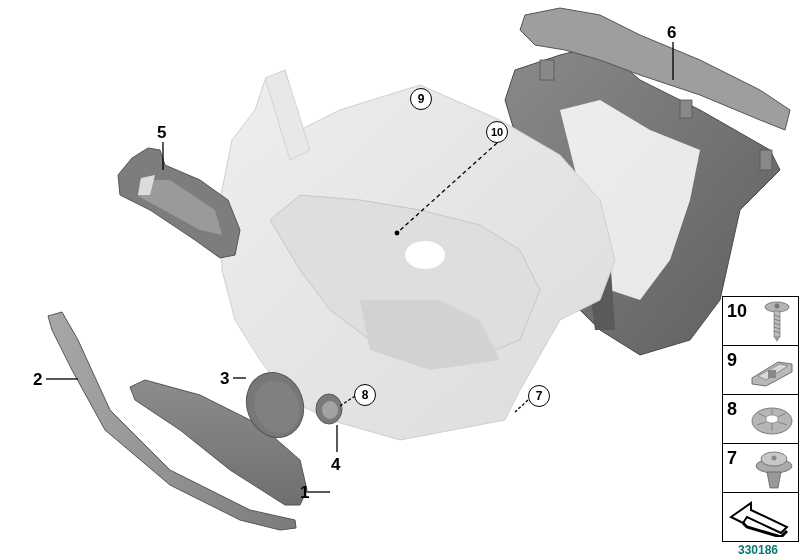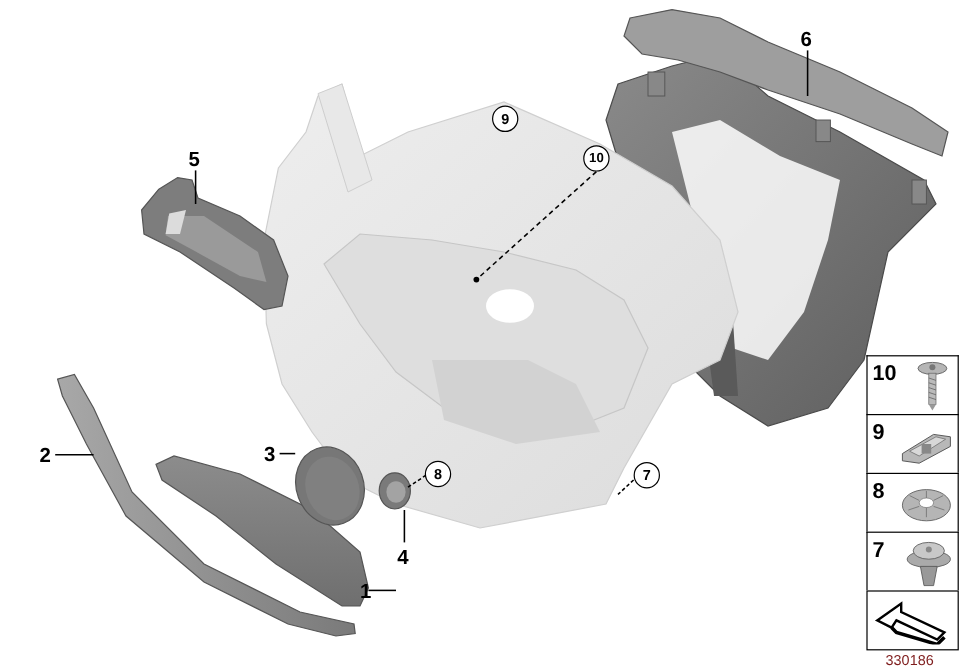--- a/index.html
+++ b/index.html
@@ -5,21 +5,21 @@
   html,body{margin:0;padding:0;background:#ffffff;}
   body{width:800px;height:560px;position:relative;overflow:hidden;font-family:"Liberation Sans",sans-serif;}
   #stage{position:absolute;left:0;top:0;width:800px;height:560px;}
   .callout-num{position:absolute;font-family:"Liberation Sans",sans-serif;font-weight:bold;font-size:17px;color:#000;line-height:1;}
   .circle-num{position:absolute;width:22px;height:22px;border:1.6px solid #000;border-radius:50%;background:#fff;font-family:"Liberation Sans",sans-serif;font-weight:bold;font-size:12px;color:#000;display:flex;align-items:center;justify-content:center;box-sizing:border-box;}
   .legend{position:absolute;left:722px;top:296px;width:77px;}
   .legend-cell{position:relative;width:75px;height:48px;border:1px solid #000;border-bottom:none;background:#fff;box-sizing:content-box;}
   .legend-cell:last-child{border-bottom:1px solid #000;}
   .legend-num{position:absolute;left:4px;top:5px;font-family:"Liberation Sans",sans-serif;font-weight:bold;font-size:18px;color:#000;line-height:1;}
   .legend-icon{position:absolute;right:4px;top:4px;}
-  .diagram-id{position:absolute;left:738px;top:543px;font-size:12px;color:#7f1d1d;font-family:"Liberation Sans",sans-serif;}
+  .diagram-id{position:absolute;left:738px;top:543px;font-size:12px;color:#0f766e;font-family:"Liberation Sans",sans-serif;font-weight:bold;}
 </style>
 </head>
 <body>
 
 <div id="stage">
 
   <svg width="800" height="560" viewBox="0 0 800 560" style="position:absolute;left:0;top:0;">
     <defs>
       <linearGradient id="gPanel" x1="0" y1="0" x2="1" y2="1">
         <stop offset="0" stop-color="#eeeeee"></stop>

